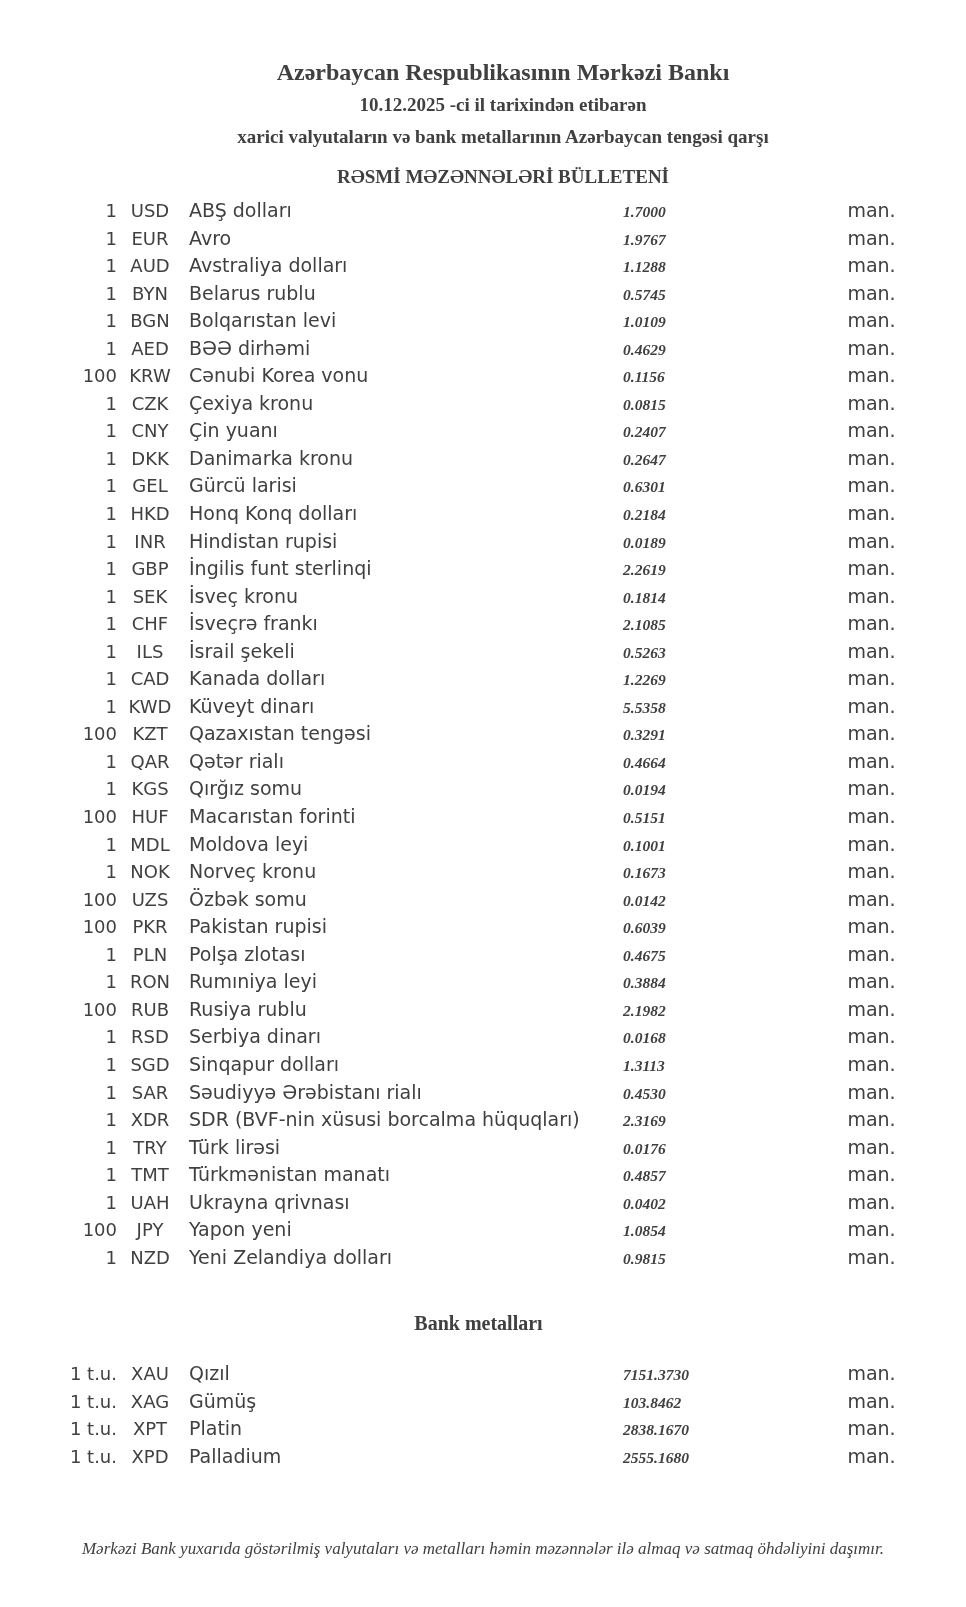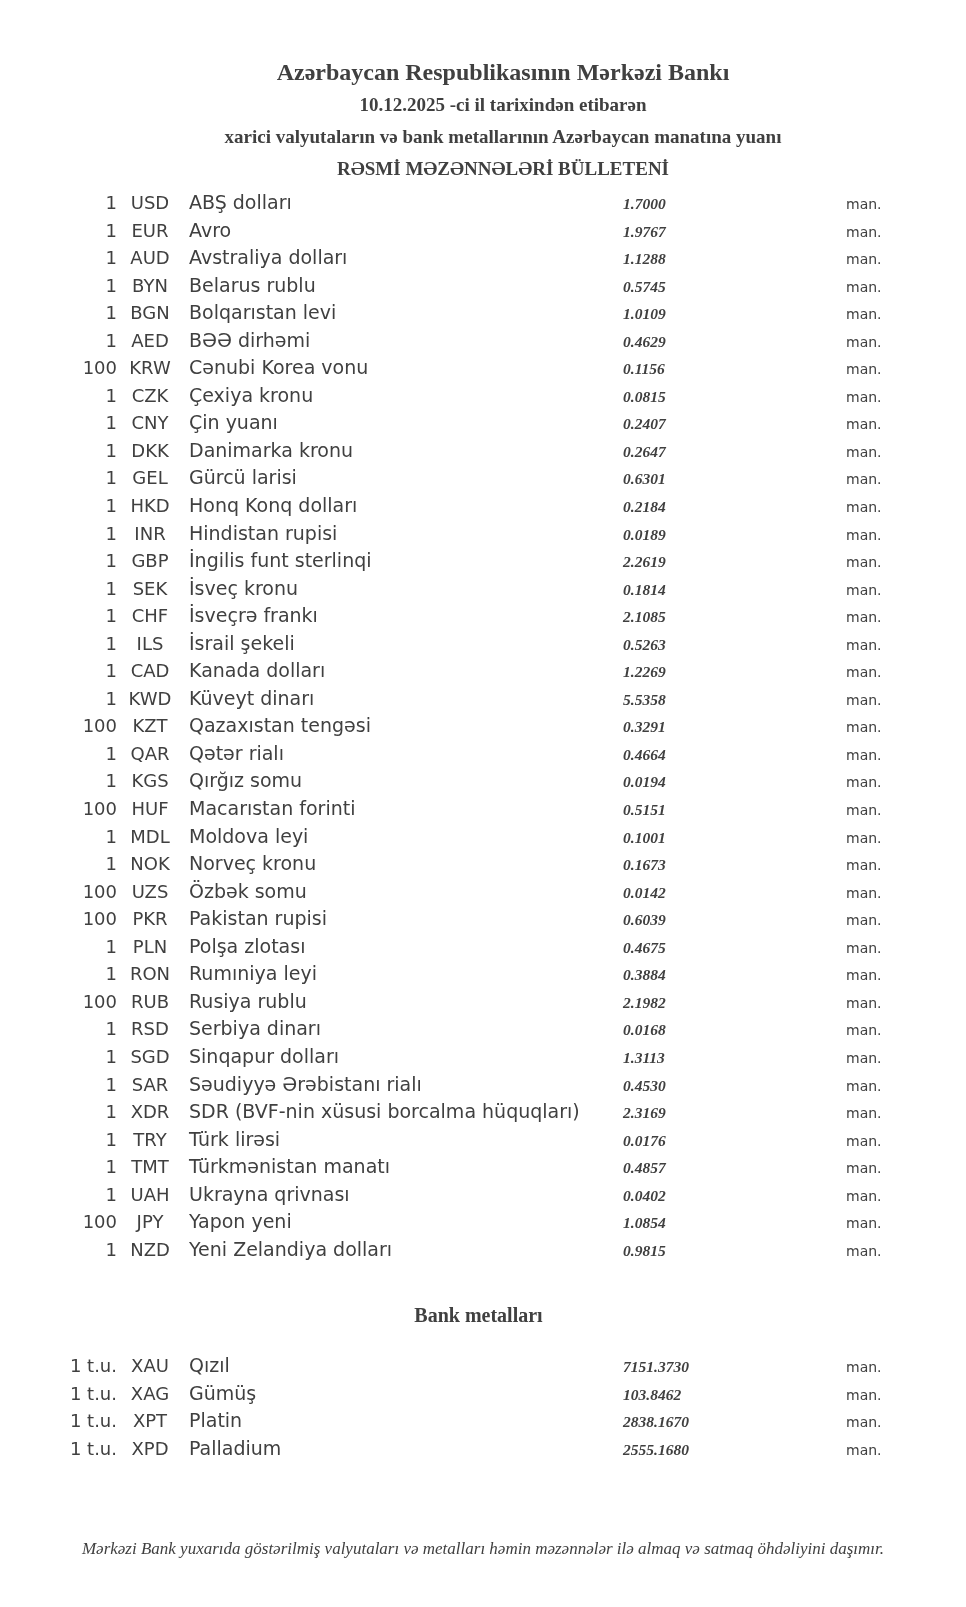--- a/index.html
+++ b/index.html
@@ -32,21 +32,21 @@
     line-height:24px;
   }
   .doc-subtitle{
     margin-top:8px;
     font-family:"Liberation Serif", serif;
     font-weight:700;
     font-size:19px;
     line-height:24px;
   }
   .doc-bulletin{
-    margin-top:8px;
+    margin-top:16px;
     font-family:"Liberation Serif", serif;
     font-weight:700;
     font-size:19px;
     line-height:24px;
   }
   
   .content{ padding-left:60px; padding-right:69px; }
   .section-title{
     margin-top:42px;
     text-align:center;
@@ -82,22 +82,22 @@
   }
   .cell-rate{
     text-align:left;
     font-family:"Liberation Serif", serif;
     font-style:italic;
     font-weight:700;
     font-size:15.5px;
   }
   .cell-unit{
     padding-left:13px;
-    text-align:left;
-    font-size:14px;
+    text-align:center;
+    font-size:19px;
   }
   
   .footer-note{
     position:absolute;
     left:0;right:0;
     top:1538px;
     text-align:center;
     font-family:"Liberation Serif", serif;
     font-style:italic;
     font-size:17px;
@@ -105,21 +105,21 @@
   }
 </style>
 </head>
 <body>
 
 <div class="page">
 
   <div class="header">
     <div class="doc-title">Azərbaycan Respublikasının Mərkəzi Bankı</div>
     <div class="doc-date">10.12.2025 -ci il tarixindən etibarən</div>
-    <div class="doc-subtitle">xarici valyutaların və bank metallarının Azərbaycan manatına yuanı</div>
+    <div class="doc-subtitle">xarici valyutaların və bank metallarının Azərbaycan tengəsi qarşı</div>
     <div class="doc-bulletin">RƏSMİ MƏZƏNNƏLƏRİ BÜLLETENİ</div>
   </div>
 
   <div class="content">
     <div class="rates-table" id="currencies-table">
   <div class="rate-row">
     <span class="cell-nominal">1</span>
     <span class="cell-code">USD</span>
     <span class="cell-name">ABŞ dolları</span>
     <span class="cell-rate">1.7000</span>

